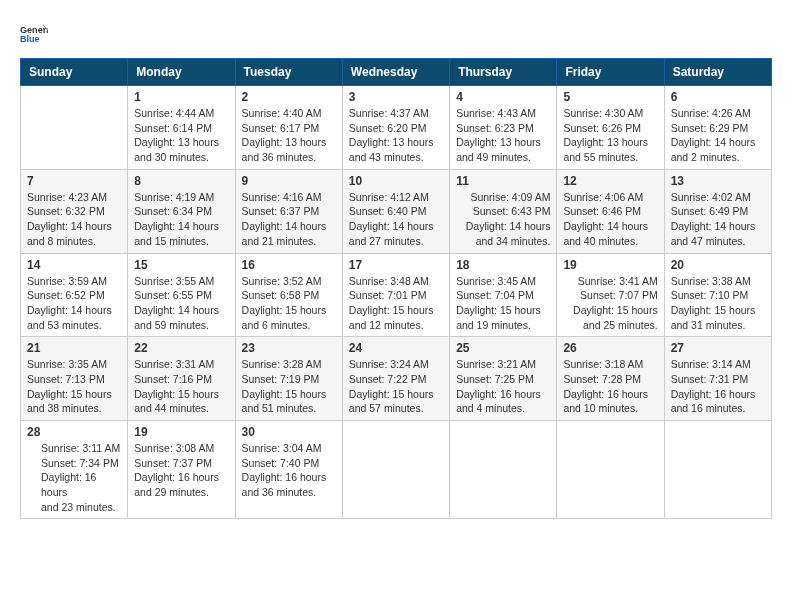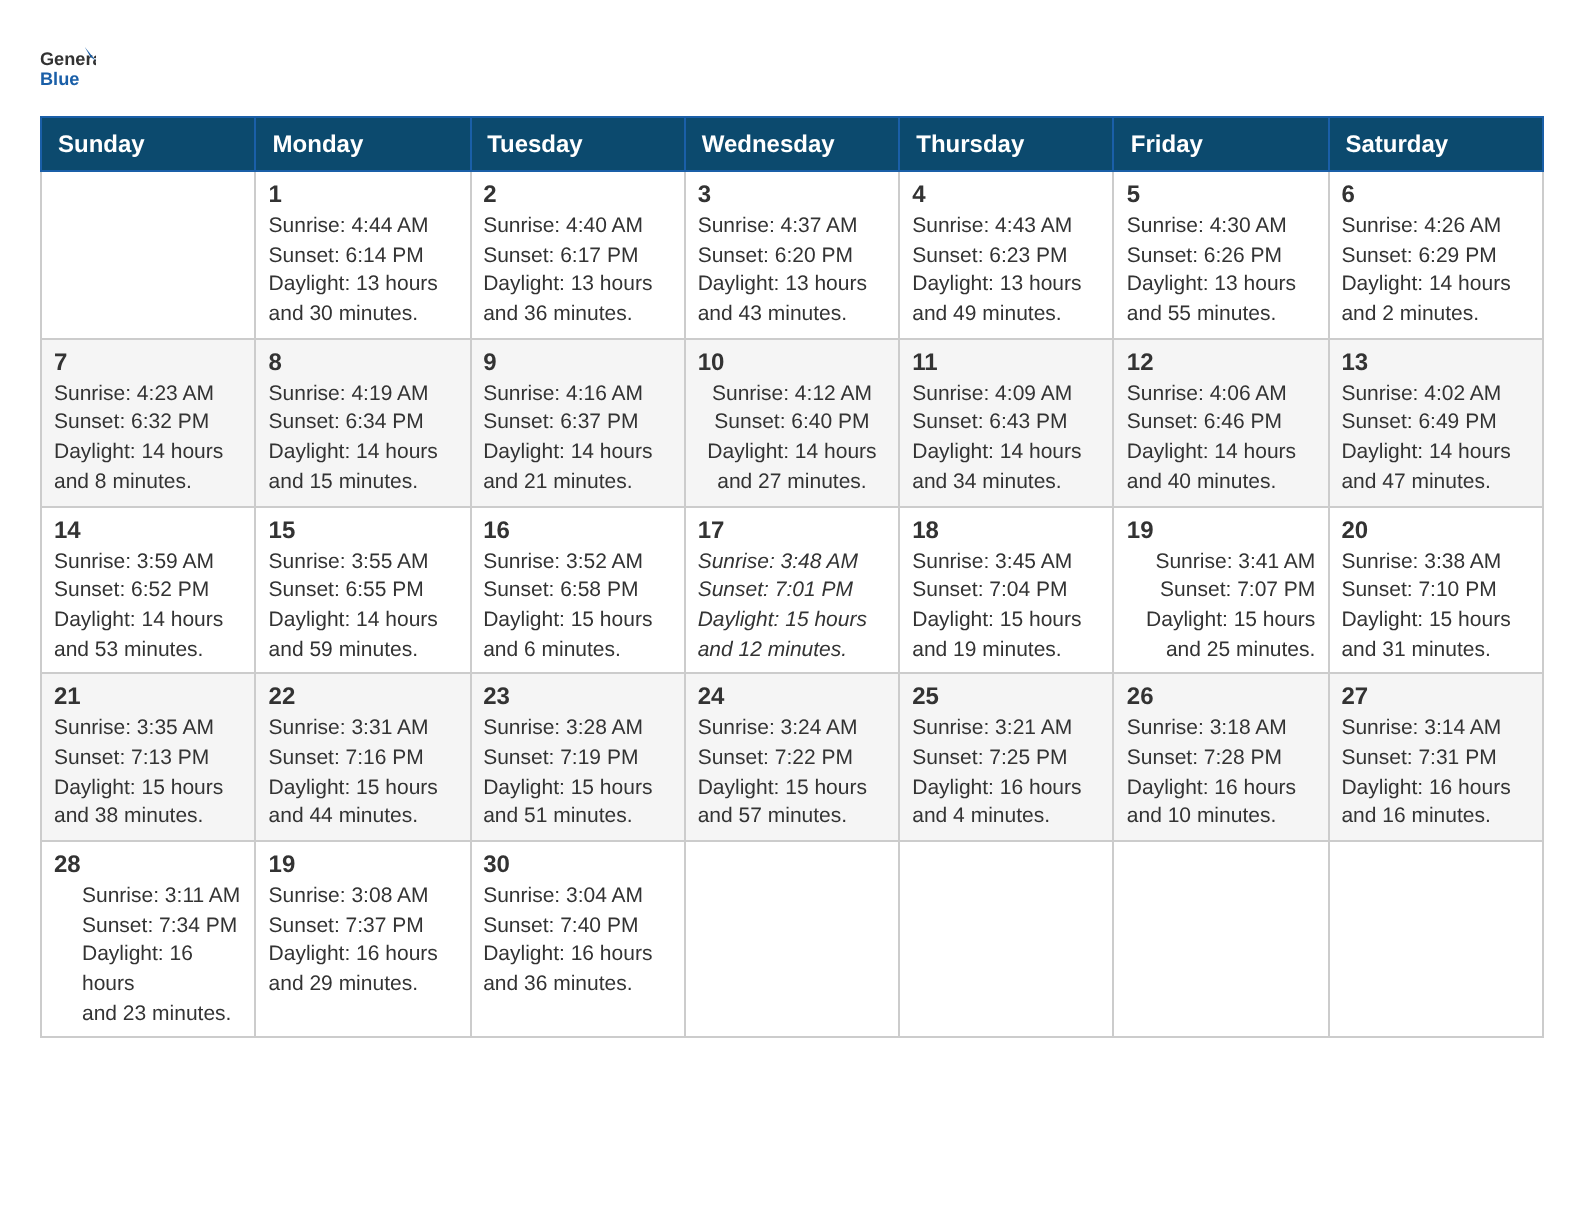--- a/index.html
+++ b/index.html
@@ -170,28 +170,28 @@
         </td>
         <td>
           <span class="day-number">9</span>
           <div class="day-info" style="white-space: pre-line;">Sunrise: 4:16 AM
 Sunset: 6:37 PM
 Daylight: 14 hours
 and 21 minutes.</div>
         </td>
         <td>
           <span class="day-number">10</span>
-          <div class="day-info" style="white-space: pre-line; text-align: center;">Sunrise: 4:12 AM
+          <div class="day-info" style="white-space: pre-line;">Sunrise: 4:12 AM
 Sunset: 6:40 PM
 Daylight: 14 hours
 and 27 minutes.</div>
         </td>
         <td>
           <span class="day-number">11</span>
-          <div class="day-info" style="white-space: pre-line;">Sunrise: 4:09 AM
+          <div class="day-info" style="white-space: pre-line; text-align: right;">Sunrise: 4:09 AM
 Sunset: 6:43 PM
 Daylight: 14 hours
 and 34 minutes.</div>
         </td>
         <td>
           <span class="day-number">12</span>
           <div class="day-info" style="white-space: pre-line;">Sunrise: 4:06 AM
 Sunset: 6:46 PM
 Daylight: 14 hours
 and 40 minutes.</div>
@@ -221,21 +221,21 @@
         </td>
         <td>
           <span class="day-number">16</span>
           <div class="day-info" style="white-space: pre-line;">Sunrise: 3:52 AM
 Sunset: 6:58 PM
 Daylight: 15 hours
 and 6 minutes.</div>
         </td>
         <td>
           <span class="day-number">17</span>
-          <div class="day-info" style="white-space: pre-line; font-style: italic;">Sunrise: 3:48 AM
+          <div class="day-info" style="white-space: pre-line;">Sunrise: 3:48 AM
 Sunset: 7:01 PM
 Daylight: 15 hours
 and 12 minutes.</div>
         </td>
         <td>
           <span class="day-number">18</span>
           <div class="day-info" style="white-space: pre-line;">Sunrise: 3:45 AM
 Sunset: 7:04 PM
 Daylight: 15 hours
 and 19 minutes.</div>

